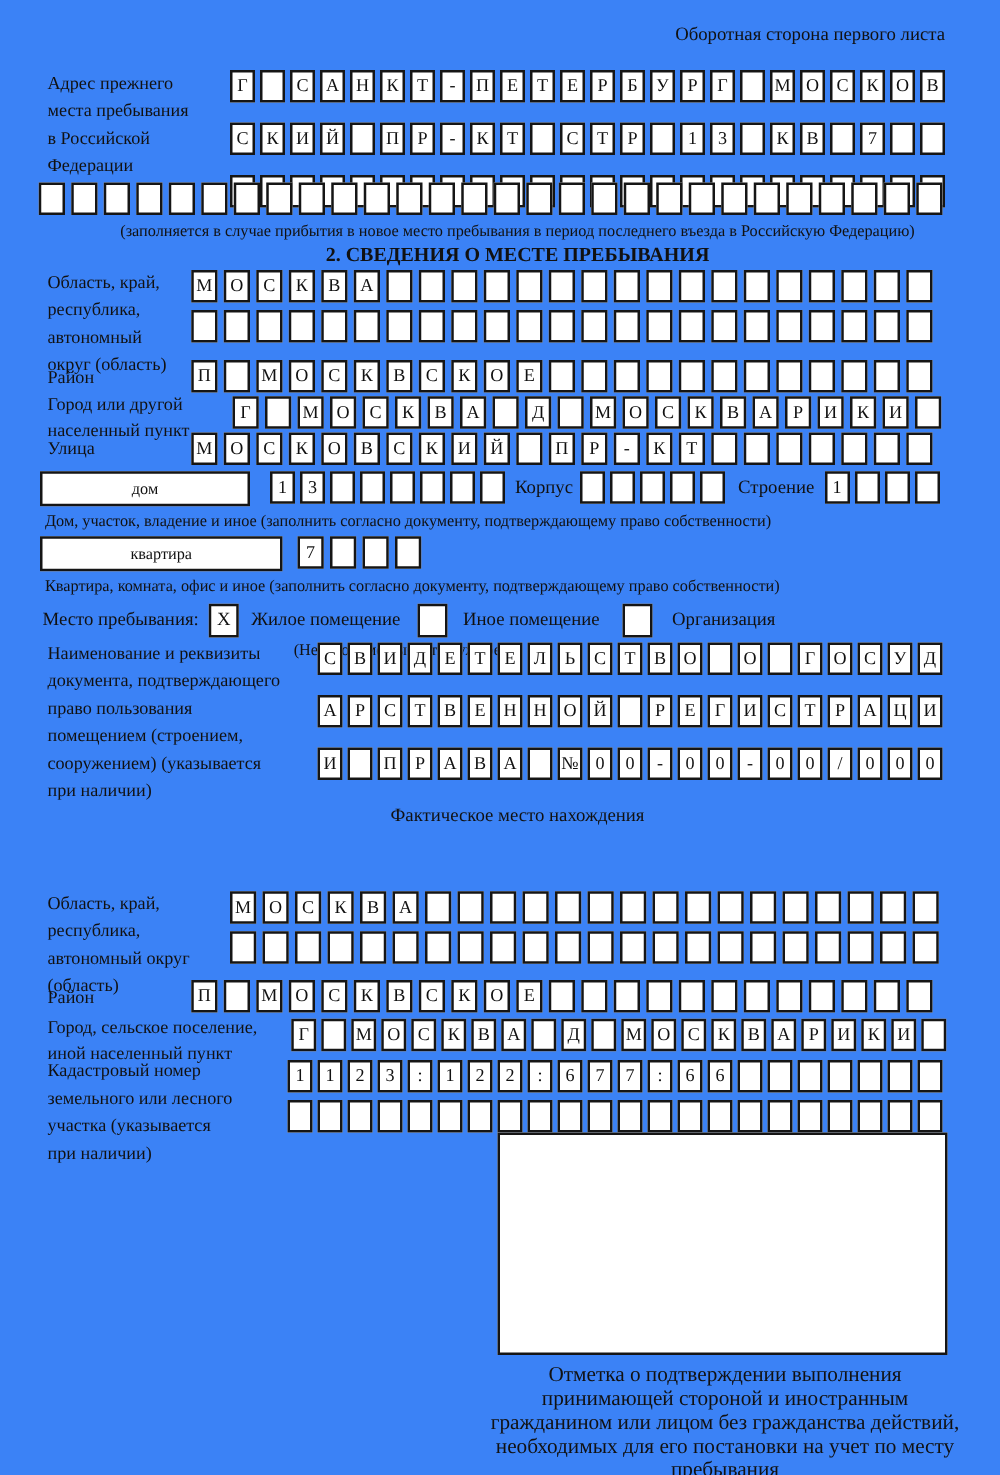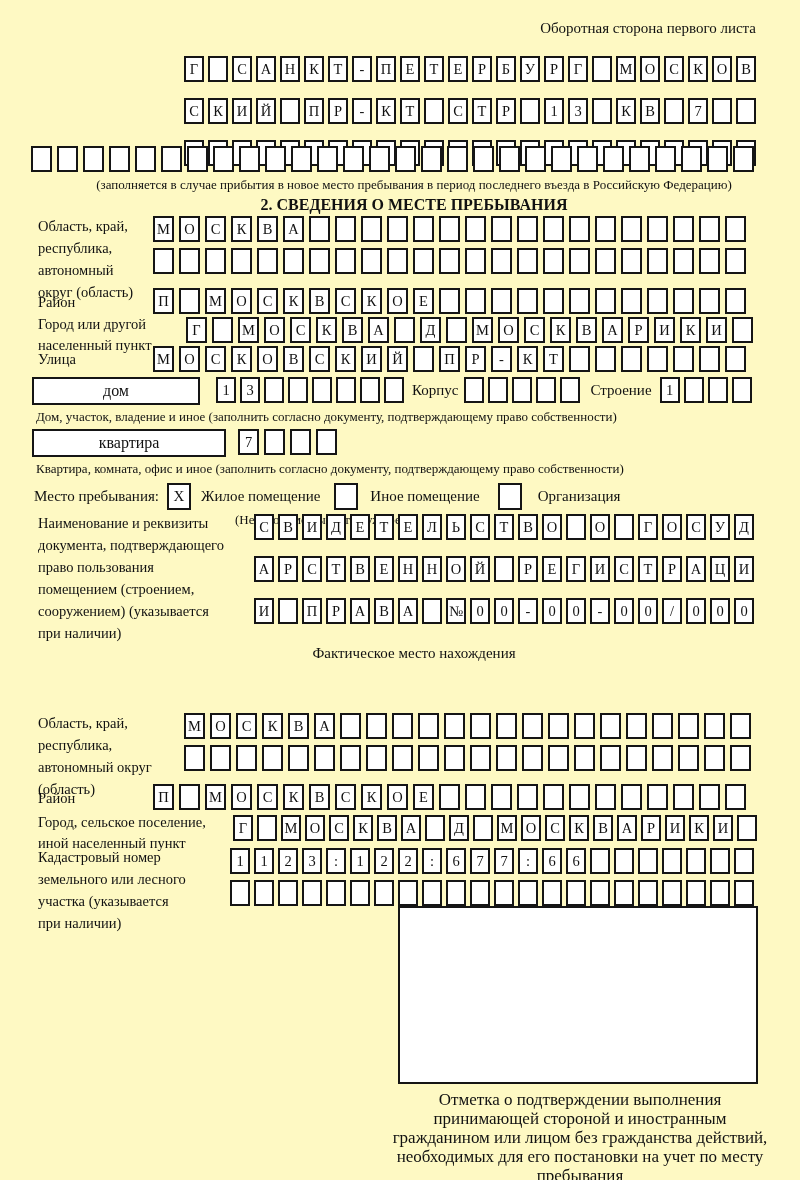--- a/index.html
+++ b/index.html
@@ -1,55 +1,59 @@
 <!DOCTYPE html>
 <html><head>
 <meta charset="utf-8">
 <style>
   html,body{margin:0;padding:0;background:#fff;}
   #page{
-    position:relative;width:800px;height:1180px;background:#fef9c3;
+    position:relative;width:800px;height:1180px;background:#3b82f6;
     font-family:"Liberation Serif","DejaVu Serif",serif;color:#111;overflow:hidden;
   }
   .abs{position:absolute;}
   .lbl{font-size:14.5px;line-height:22px;white-space:pre-line;}
   .lbl-tight{font-size:14.5px;line-height:21px;white-space:pre-line;}
   .caption{font-size:13px;color:#111;white-space:nowrap;}
   .center{text-align:center;left:0;right:0;padding-left:28px;}
   .grid-row{white-space:nowrap;height:26px;margin-bottom:16px;}
   .cell{
     display:inline-block;height:26px;border:2px solid #151515;box-sizing:border-box;
     text-align:center;font-size:14.5px;line-height:22px;vertical-align:top;background:#fff;
   }
   .row-p26 .cell{width:21px;margin-right:5px;}
   .row-p24 .cell{width:20px;margin-right:4px;}
   .mb6{margin-bottom:6px;}
   .wbox{
     display:inline-block;border:2px solid #151515;box-sizing:border-box;height:28px;
-    line-height:24px;text-align:center;font-size:16px;vertical-align:top;background:#fff;
+    line-height:24px;text-align:center;font-size:13px;vertical-align:top;background:#fff;
   }
   .chk{
     display:inline-block;width:24px;height:27px;border:2px solid #151515;box-sizing:border-box;
     text-align:center;font-size:15px;line-height:23px;vertical-align:top;background:#fff;
   }
   .inline-lbl{font-size:15px;line-height:27px;vertical-align:top;display:inline-block;}
   h2.section{font-size:16px;font-weight:bold;margin:0;}
   h3.section{font-size:15px;font-weight:normal;margin:0;}
   .flexrow{display:flex;align-items:flex-start;}
   #stamp-box{border:2.5px solid #151515;box-sizing:border-box;background:#fff;}
   #stamp-note{font-size:17px;line-height:19px;text-align:center;white-space:normal;}
   .fact-note{font-size:13px;line-height:22px;white-space:pre-line;text-align:center;}
 </style>
 </head>
 <body>
 
 <div id="page">
 
   <div class="abs" style="top:20px;right:44px;font-size:15px;">Оборотная сторона первого листа</div>
 
+  <div class="abs lbl" style="left:38px;top:56px;width:150px;">Адрес прежнего
+места пребывания
+в Российской
+Федерации</div>
   <div class="abs" style="left:184px;top:56px;">
     <div class="grid-row row-p24"><span class="cell">Г</span><span class="cell"></span><span class="cell">С</span><span class="cell">А</span><span class="cell">Н</span><span class="cell">К</span><span class="cell">Т</span><span class="cell">-</span><span class="cell">П</span><span class="cell">Е</span><span class="cell">Т</span><span class="cell">Е</span><span class="cell">Р</span><span class="cell">Б</span><span class="cell">У</span><span class="cell">Р</span><span class="cell">Г</span><span class="cell"></span><span class="cell">М</span><span class="cell">О</span><span class="cell">С</span><span class="cell">К</span><span class="cell">О</span><span class="cell">В</span></div>
     <div class="grid-row row-p24"><span class="cell">С</span><span class="cell">К</span><span class="cell">И</span><span class="cell">Й</span><span class="cell"></span><span class="cell">П</span><span class="cell">Р</span><span class="cell">-</span><span class="cell">К</span><span class="cell">Т</span><span class="cell"></span><span class="cell">С</span><span class="cell">Т</span><span class="cell">Р</span><span class="cell"></span><span class="cell">1</span><span class="cell">3</span><span class="cell"></span><span class="cell">К</span><span class="cell">В</span><span class="cell"></span><span class="cell">7</span><span class="cell"></span><span class="cell"></span></div>
     <div class="grid-row row-p24"><span class="cell"></span><span class="cell"></span><span class="cell"></span><span class="cell"></span><span class="cell"></span><span class="cell"></span><span class="cell"></span><span class="cell"></span><span class="cell"></span><span class="cell"></span><span class="cell"></span><span class="cell"></span><span class="cell"></span><span class="cell"></span><span class="cell"></span><span class="cell"></span><span class="cell"></span><span class="cell"></span><span class="cell"></span><span class="cell"></span><span class="cell"></span><span class="cell"></span><span class="cell"></span><span class="cell"></span></div>
   </div>
   <div class="abs grid-row row-p26" style="left:31px;top:146px;"><span class="cell"></span><span class="cell"></span><span class="cell"></span><span class="cell"></span><span class="cell"></span><span class="cell"></span><span class="cell"></span><span class="cell"></span><span class="cell"></span><span class="cell"></span><span class="cell"></span><span class="cell"></span><span class="cell"></span><span class="cell"></span><span class="cell"></span><span class="cell"></span><span class="cell"></span><span class="cell"></span><span class="cell"></span><span class="cell"></span><span class="cell"></span><span class="cell"></span><span class="cell"></span><span class="cell"></span><span class="cell"></span><span class="cell"></span><span class="cell"></span><span class="cell"></span></div>
   <div class="abs caption center" style="top:177px;">(заполняется в случае прибытия в новое место пребывания в период последнего въезда в Российскую Федерацию)</div>
 
   <h2 class="section abs center" style="top:196px;">2. СВЕДЕНИЯ О МЕСТЕ ПРЕБЫВАНИЯ</h2>
 

